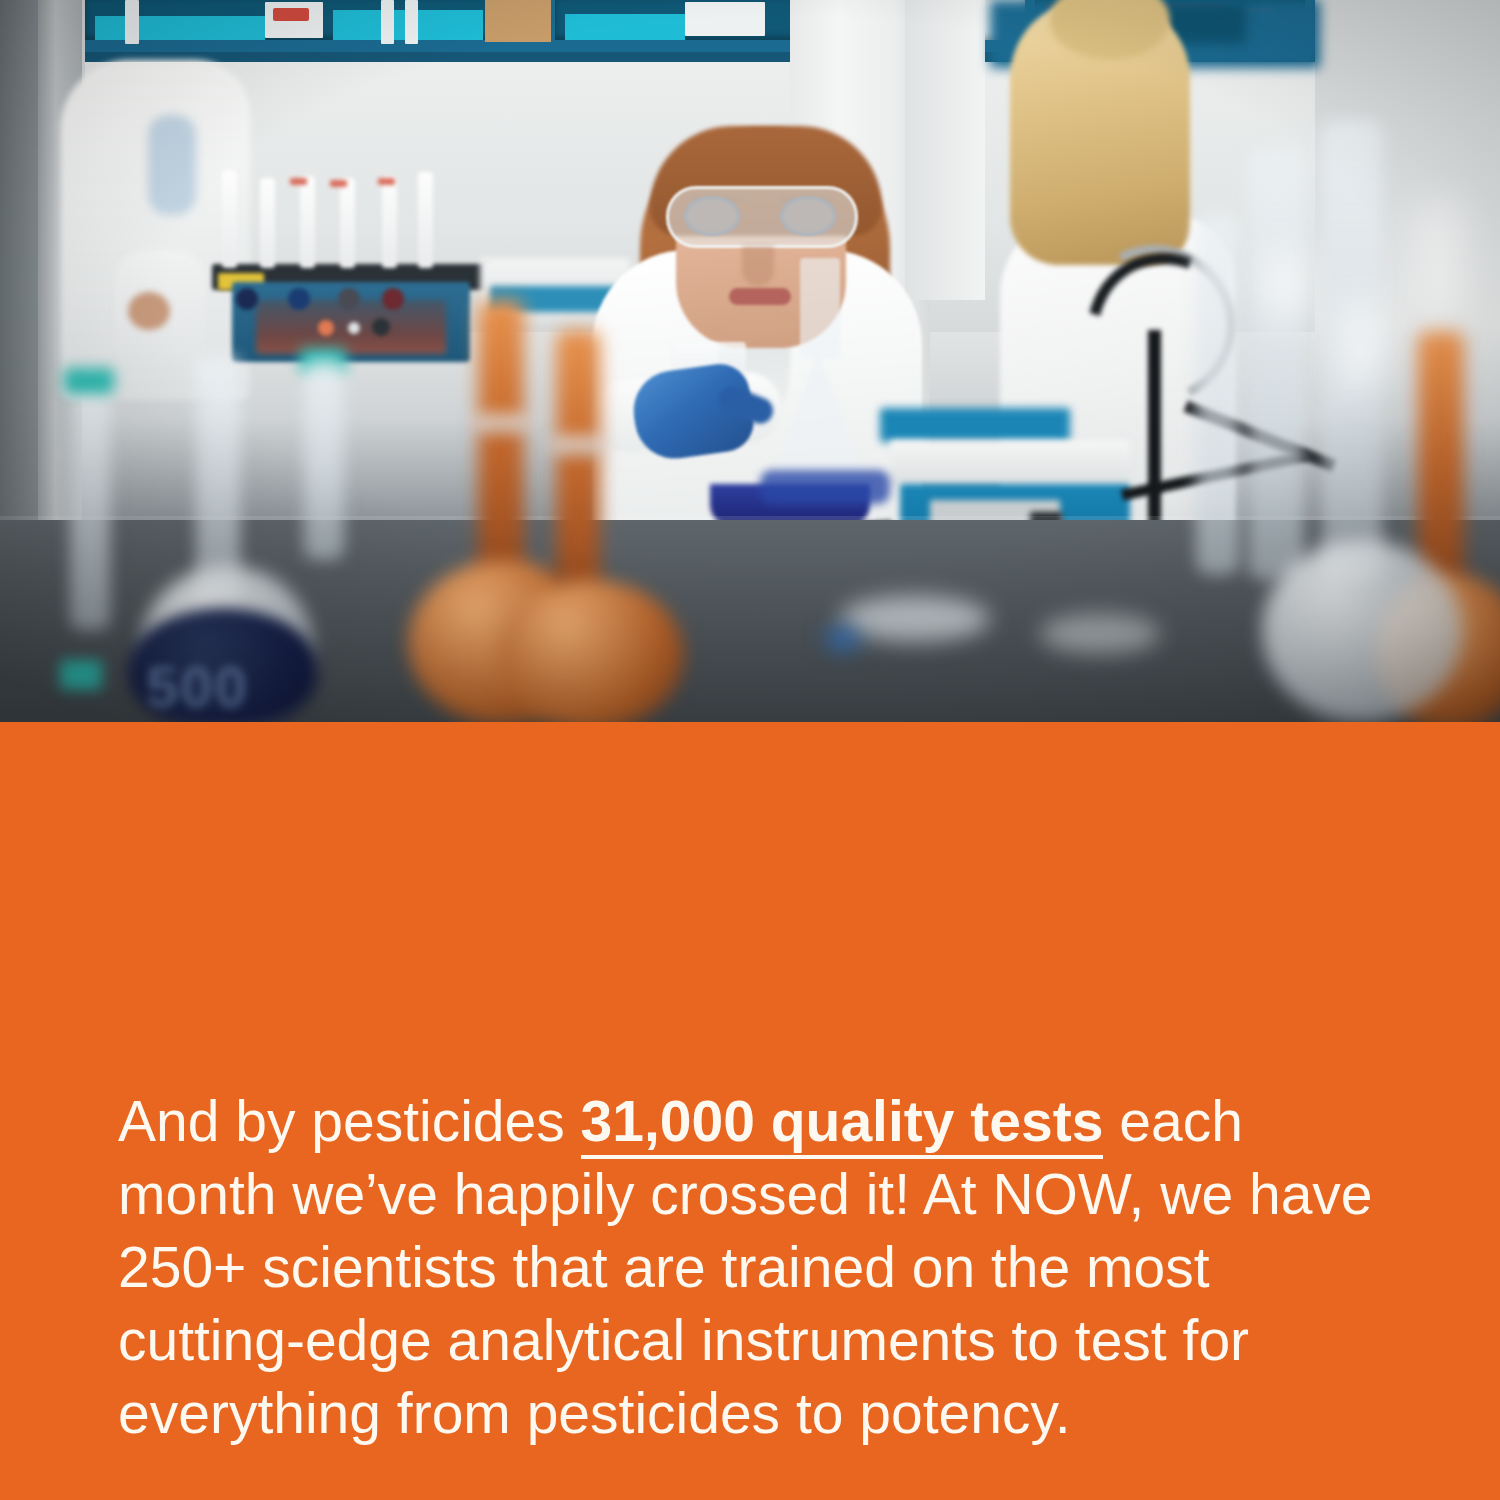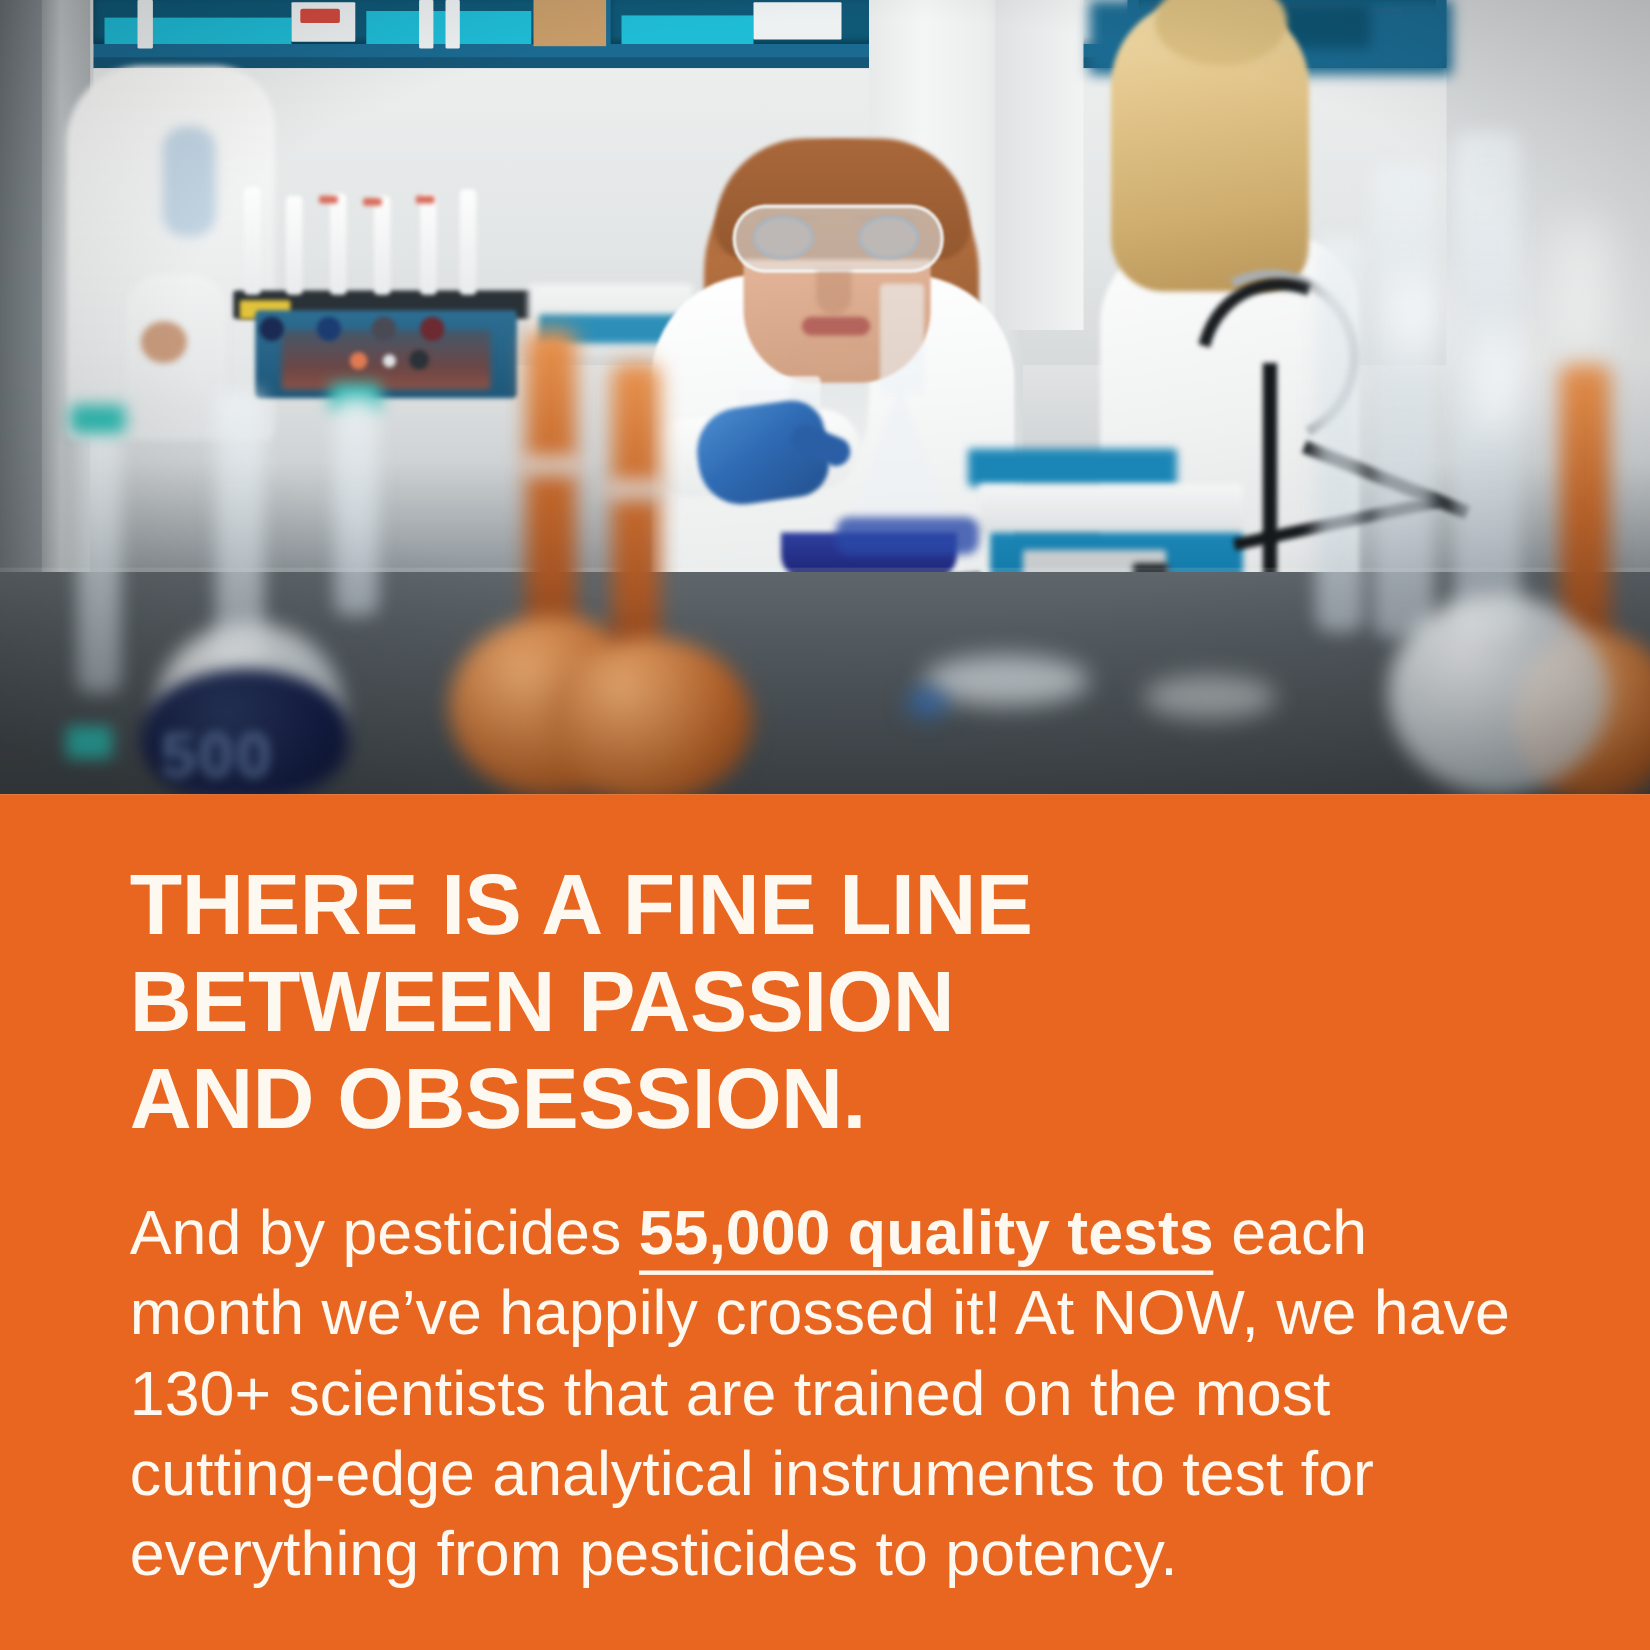--- a/index.html
+++ b/index.html
@@ -548,23 +548,18 @@
     <div class="fg-clear-bulb" style="left:1262px;top:540px;width:200px;height:182px;"></div>
     <div class="blob softest" style="left:1268px;top:250px;width:34px;height:70px;background:rgba(255,255,255,.85);border-radius:14px;"></div>
     <div class="blob softest" style="left:1344px;top:300px;width:32px;height:90px;background:rgba(255,255,255,.8);border-radius:14px;"></div>
     <div class="blob softest" style="left:1420px;top:200px;width:40px;height:120px;background:rgba(255,255,255,.6);border-radius:16px;"></div>
 
     <div class="vignette"></div>
   </div>
 
   <div class="orange">
 
-    <h1 class="headline">
-      <span class="hl-line">THERE IS A FINE LINE</span>
-      <span class="hl-line">BETWEEN PASSION</span>
-      <span class="hl-line">AND OBSESSION.</span>
-    </h1>
-
-    <p class="body"><span>And by pesticides </span><b>55,000 quality tests</b><span> each month we’ve happily crossed it! At NOW, we have 130+ scientists that are trained on the most cutting-edge analytical instruments to test for everything from pesticides to potency.</span></p>
+
+    <p class="body"><span>And by pesticides </span><b>31,000 quality tests</b><span> each month we’ve happily crossed it! At NOW, we have 250+ scientists that are trained on the most cutting-edge analytical instruments to test for everything from pesticides to potency.</span></p>
 
   </div>
 
 </div>
 
 </body></html>

